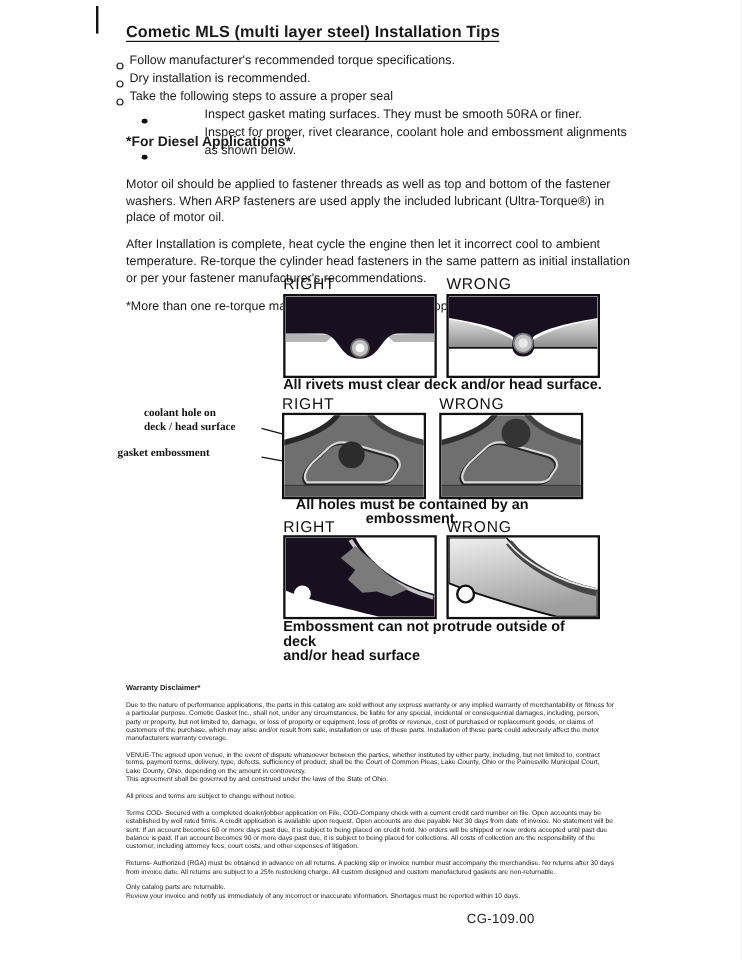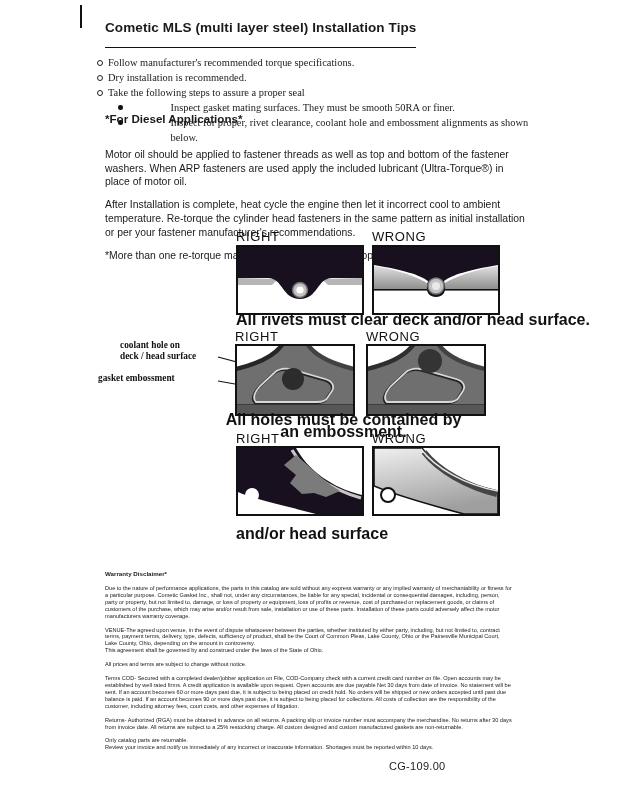--- a/index.html
+++ b/index.html
@@ -7,37 +7,37 @@
     position:relative;width:618px;height:800px;margin:0 auto;
     background:#ffffff;overflow:hidden;
     font-family:"Liberation Sans","DejaVu Sans",sans-serif;color:#1a1a1a;
   }
   .edge-mark{position:absolute;left:80px;top:5px;width:2px;height:23px;background:#111;}
 
   
   .header{position:absolute;left:97px;top:18px;width:432px;}
   .title{
     display:inline-block;margin-left:8px;font-size:13.5px;font-weight:bold;
-    border-bottom:1.6px solid #111;padding-bottom:12px;letter-spacing:.1px;
+    border-bottom:1.6px solid #111;padding-bottom:0;letter-spacing:.1px;
   }
   .bullets{margin-top:7px;}
-  .b-row{display:flex;align-items:flex-start;gap:5px;font-size:10.4px;line-height:15px;font-family:Liberation Serif, serif;}
+  .b-row{display:flex;align-items:flex-end;gap:5px;font-size:10.4px;line-height:15px;}
   .b-row.sub{margin-left:21px;gap:48px;}
   .o-dot{flex:none;width:4px;height:4px;border:1px solid #222;border-radius:50%;margin-top:5px;}
   .f-dot{flex:none;width:4.5px;height:4.5px;background:#111;border-radius:50%;margin-top:5px;}
 
   
   .diesel{position:absolute;left:105px;top:112px;width:424px;font-size:10.4px;line-height:13.8px;}
   .diesel h2{font-size:11.6px;font-weight:bold;margin:0 0 22px 0;}
   .diesel p{margin:0 0 9px 0;}
 
   
   .col-head{position:absolute;text-align:left;font-size:13px;letter-spacing:.6px;color:#111;}
   .fig{position:absolute;border:2px solid #111;background:#fff;line-height:0;}
-  .cap{position:absolute;font-weight:bold;font-size:16px;line-height:12px;color:#111;}
+  .cap{position:absolute;font-weight:bold;font-size:12px;line-height:12px;color:#111;}
   .lbl{position:absolute;font-weight:bold;font-size:9.3px;line-height:11px;text-align:left;color:#111;font-family:Liberation Serif, serif;}
   .leader{position:absolute;left:215px;top:350px;pointer-events:none;}
 
   
   .legal{position:absolute;left:105px;top:570px;width:408px;}
   .legal-h{font-size:6.2px;font-weight:bold;margin:0 0 8px 0;}
   .legal-p{font-size:5.6px;line-height:6.9px;margin:0 0 7px 0;white-space:pre-line;}
 
   .page-code{position:absolute;left:389px;top:760px;font-size:11px;letter-spacing:.3px;color:#222;}
 </style>
@@ -175,21 +175,21 @@
         </linearGradient>
       </defs>
       <rect width="124" height="66" fill="#ffffff"></rect>
       <path d="M0 0 H48 C62 20 92 37 124 43 V66 H90 C56 57 24 48 0 38 Z" fill="url(#g-w3)" stroke="#111" stroke-width="1.6"></path>
       <path d="M50 4 C64 22 93 39 123 46" stroke="#454545" stroke-width="6" fill="none"></path>
       <path d="M47 1 C61 20 91 37 124 43" stroke="#e5e5e5" stroke-width="1.5" fill="none"></path>
       <circle cx="14" cy="47" r="7" fill="#ffffff" stroke="#111" stroke-width="2"></circle>
     </svg>
   </div>
   <div class="cap" style="left:236px;top:516px;width:260px;">
-    <br>
+    <span>Embossment can not protrude outside of deck</span><br>
     <span>and/or head surface</span>
   </div>
 
   <div class="legal">
     <p class="legal-h">Warranty Disclaimer*</p>
     <p class="legal-p">Due to the nature of performance applications, the parts in this catalog are sold without any express warranty or any implied warranty of merchantability or fitness for a particular purpose.  Cometic Gasket Inc., shall not, under any circumstances, be liable for any special, incidental or consequential damages, including, person, party or property, but not limited to, damage, or loss of property or equipment, loss of profits or revenue, cost of purchased or replacement goods, or claims of customers of the purchase, which may arise and/or result from sale, installation or use of these parts.  Installation of these parts could adversely affect the motor manufacturers warranty coverage.</p>
     <p class="legal-p">VENUE-The agreed upon venue, in the event of dispute whatsoever between the parties, whether instituted by either party, including, but not limited to, contract terms, payment terms, delivery, type, defects, sufficiency of product, shall be the Court of Common Pleas, Lake County, Ohio or the Painesville Municipal Court, Lake County, Ohio, depending on the amount in controversy.
 This agreement shall be governed by and construed under the laws of the State of Ohio.</p>
     <p class="legal-p">All prices and terms are subject to change without notice.</p>
     <p class="legal-p">Terms COD- Secured with a completed dealer/jobber application on File, COD-Company check with a current credit card number on file.  Open accounts may be established by well rated firms.  A credit application is available upon request.  Open accounts are due payable Net 30 days from date of invoice.  No statement will be sent.  If an account becomes 60 or more days past due, it is subject to being placed on credit hold.  No orders will be shipped or new orders accepted until past due balance is paid.  If an account becomes 90 or more days past due, it is subject to being placed for collections.  All costs of collection are the responsibility of the customer, including attorney fees, court costs, and other expenses of litigation.</p>

